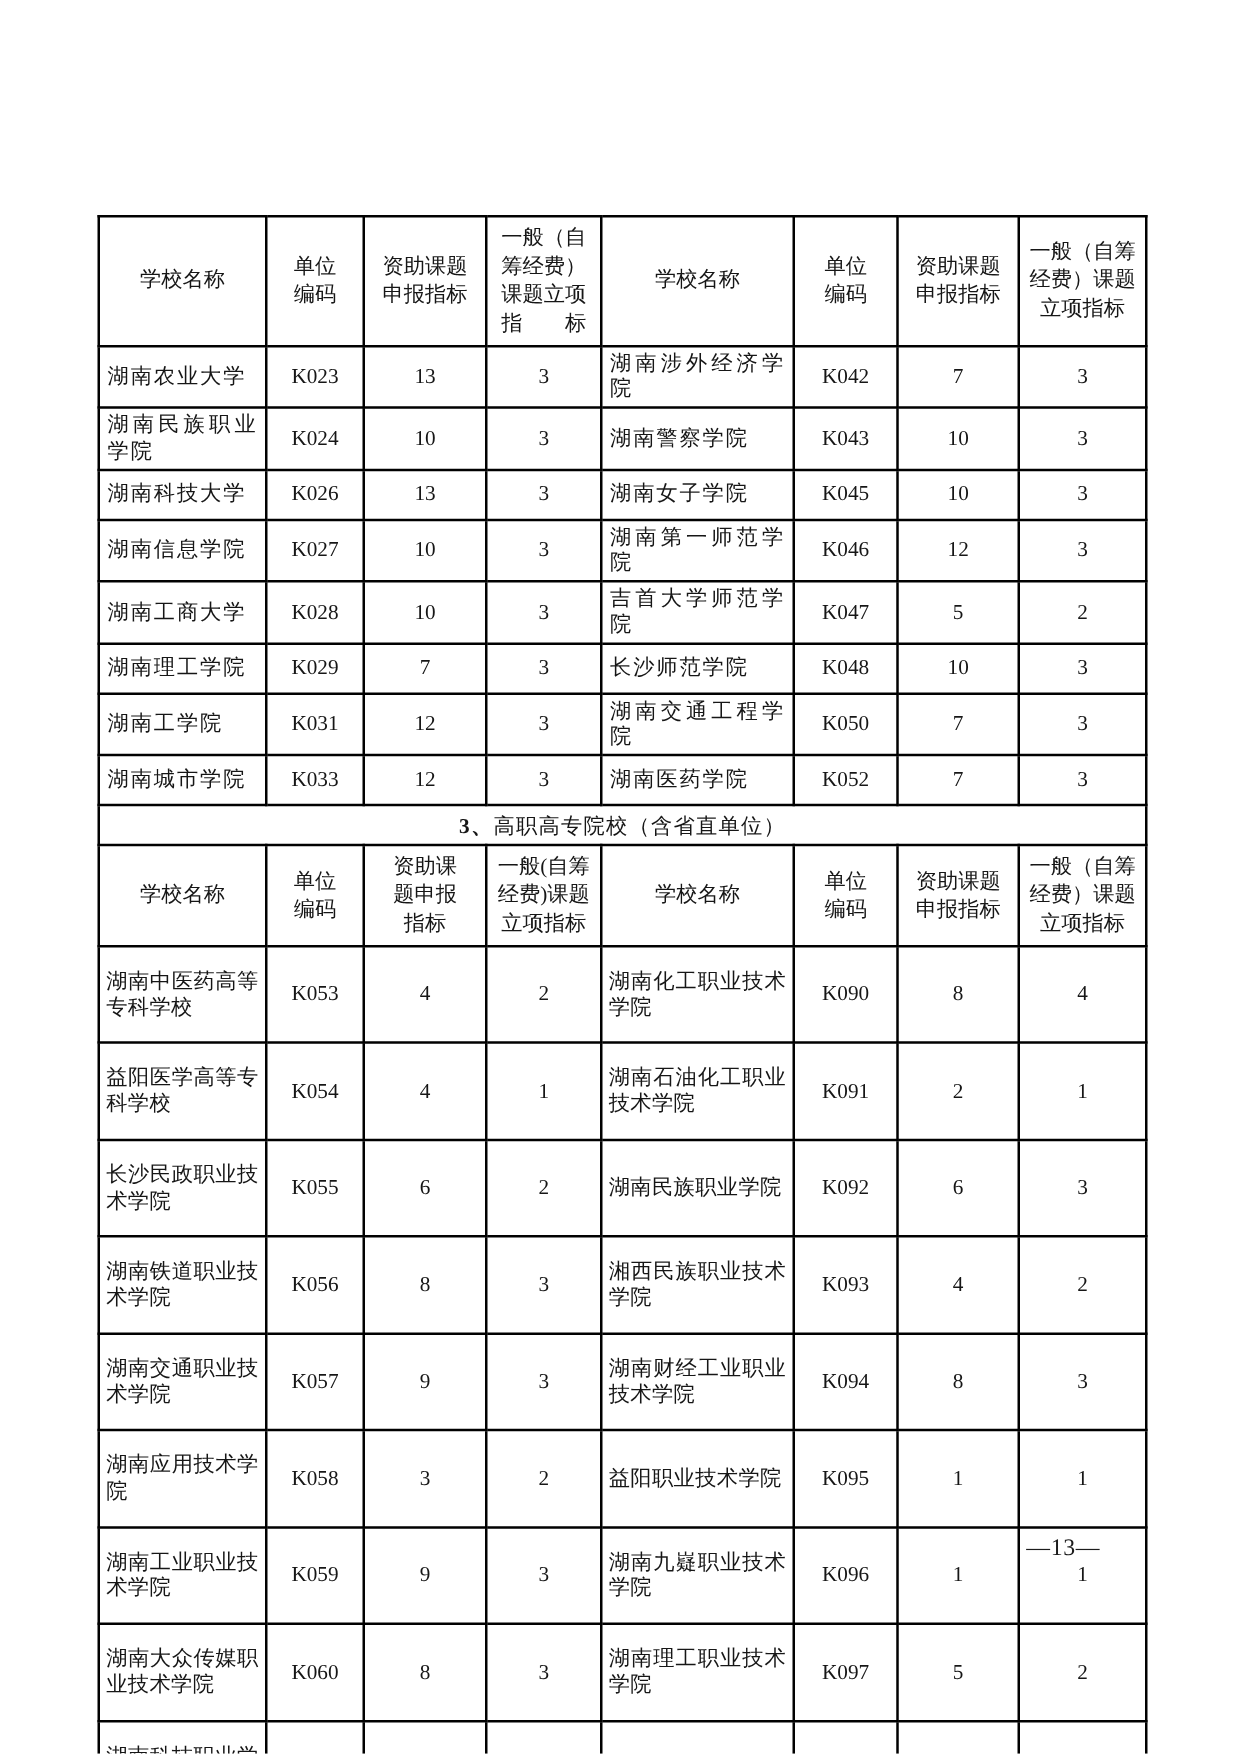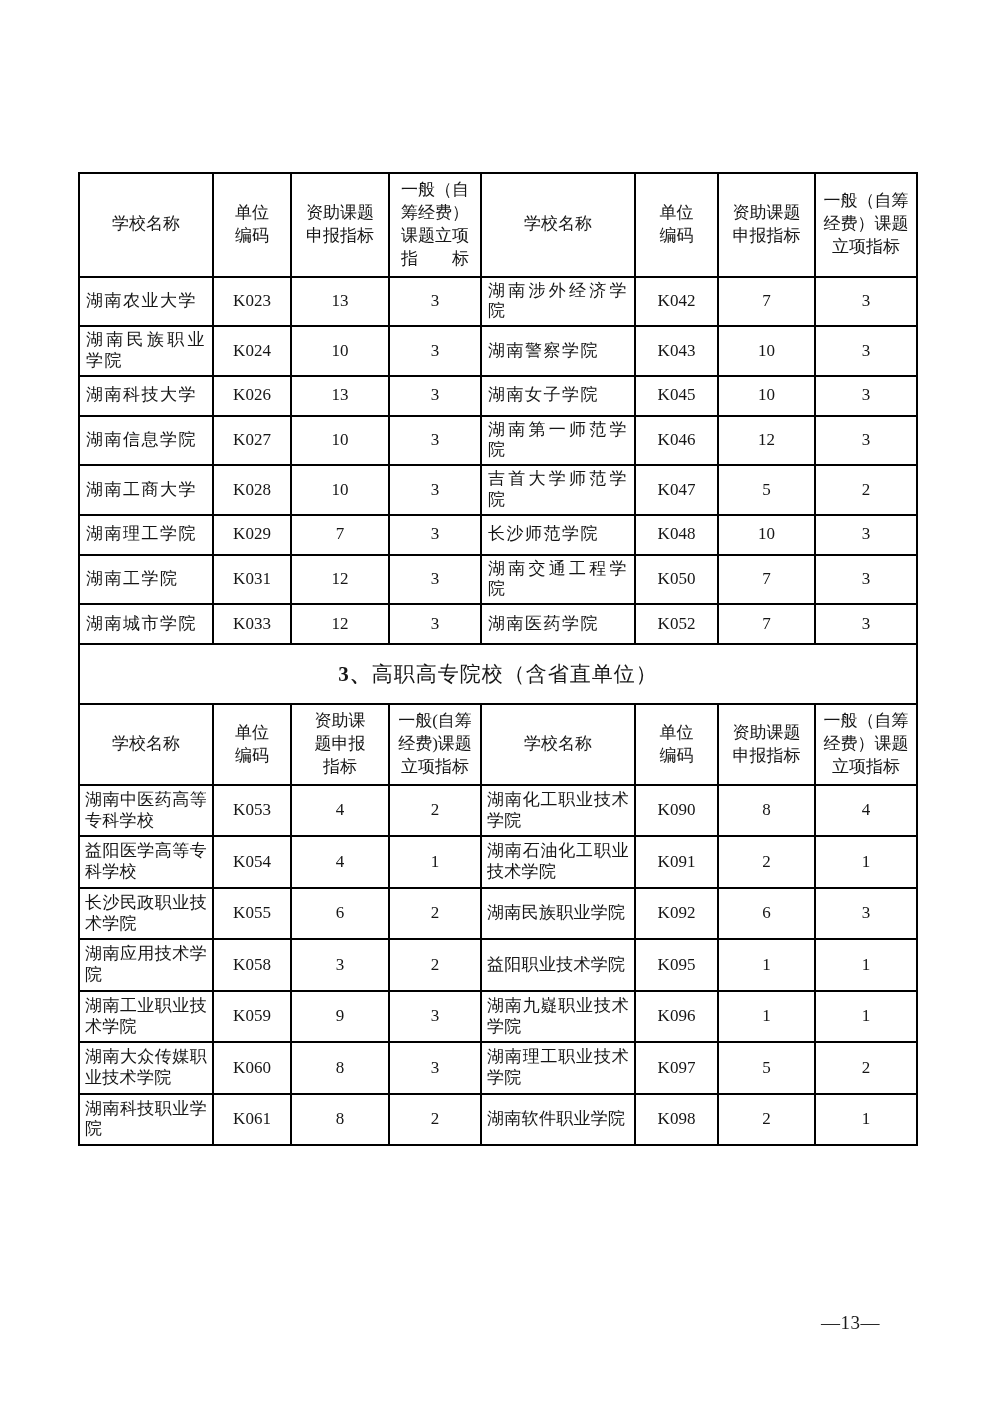--- a/index.html
+++ b/index.html
@@ -34,38 +34,38 @@
     padding: 5px 2px;
   }
   .cell-school {
     text-align: justify;
     text-justify: inter-character;
     line-height: 1.22;
     padding: 3px 6px;
     height: 32px;
   }
   #t1-body .cell-school { letter-spacing: 1.5px; }
-  #t2-body .cell-school { letter-spacing: 0.3px; padding: 4px 5px; }
+  #t2-body .cell-school { letter-spacing: 0.3px; padding: 17px 5px; }
   .cell-center {
     text-align: center;
     height: 32px;
     padding: 2px 2px;
     line-height: 1.2;
   }
   tr.section-row td {
     text-align: center;
     height: 30px;
-    font-size: 21px;
+    font-size: 17px;
     letter-spacing: 1px;
-    padding: 14px 0;
+    padding: 0 0;
   }
   tr.section-row b { font-weight: bold; }
   .page-number {
     position: absolute;
-    top: 1312px;
+    top: 1228px;
     right: 112px;
     font-size: 19px;
     color: #1c1c1c;
     letter-spacing: 0.5px;
   }
 </style>
 </head>
 <body>
 
 <div class="sheet">
@@ -234,20 +234,40 @@
           <td class="cell-school">长沙民政职业技术学院</td>
           <td class="cell-center">K055</td>
           <td class="cell-center">6</td>
           <td class="cell-center">2</td>
           <td class="cell-school">湖南民族职业学院</td>
           <td class="cell-center">K092</td>
           <td class="cell-center">6</td>
           <td class="cell-center">3</td>
         </tr>
         <tr>
+          <td class="cell-school">湖南铁道职业技术学院</td>
+          <td class="cell-center">K056</td>
+          <td class="cell-center">8</td>
+          <td class="cell-center">3</td>
+          <td class="cell-school">湘西民族职业技术学院</td>
+          <td class="cell-center">K093</td>
+          <td class="cell-center">4</td>
+          <td class="cell-center">2</td>
+        </tr>
+        <tr>
+          <td class="cell-school">湖南交通职业技术学院</td>
+          <td class="cell-center">K057</td>
+          <td class="cell-center">9</td>
+          <td class="cell-center">3</td>
+          <td class="cell-school">湖南财经工业职业技术学院</td>
+          <td class="cell-center">K094</td>
+          <td class="cell-center">8</td>
+          <td class="cell-center">3</td>
+        </tr>
+        <tr>
           <td class="cell-school">湖南应用技术学院</td>
           <td class="cell-center">K058</td>
           <td class="cell-center">3</td>
           <td class="cell-center">2</td>
           <td class="cell-school">益阳职业技术学院</td>
           <td class="cell-center">K095</td>
           <td class="cell-center">1</td>
           <td class="cell-center">1</td>
         </tr>
         <tr>

